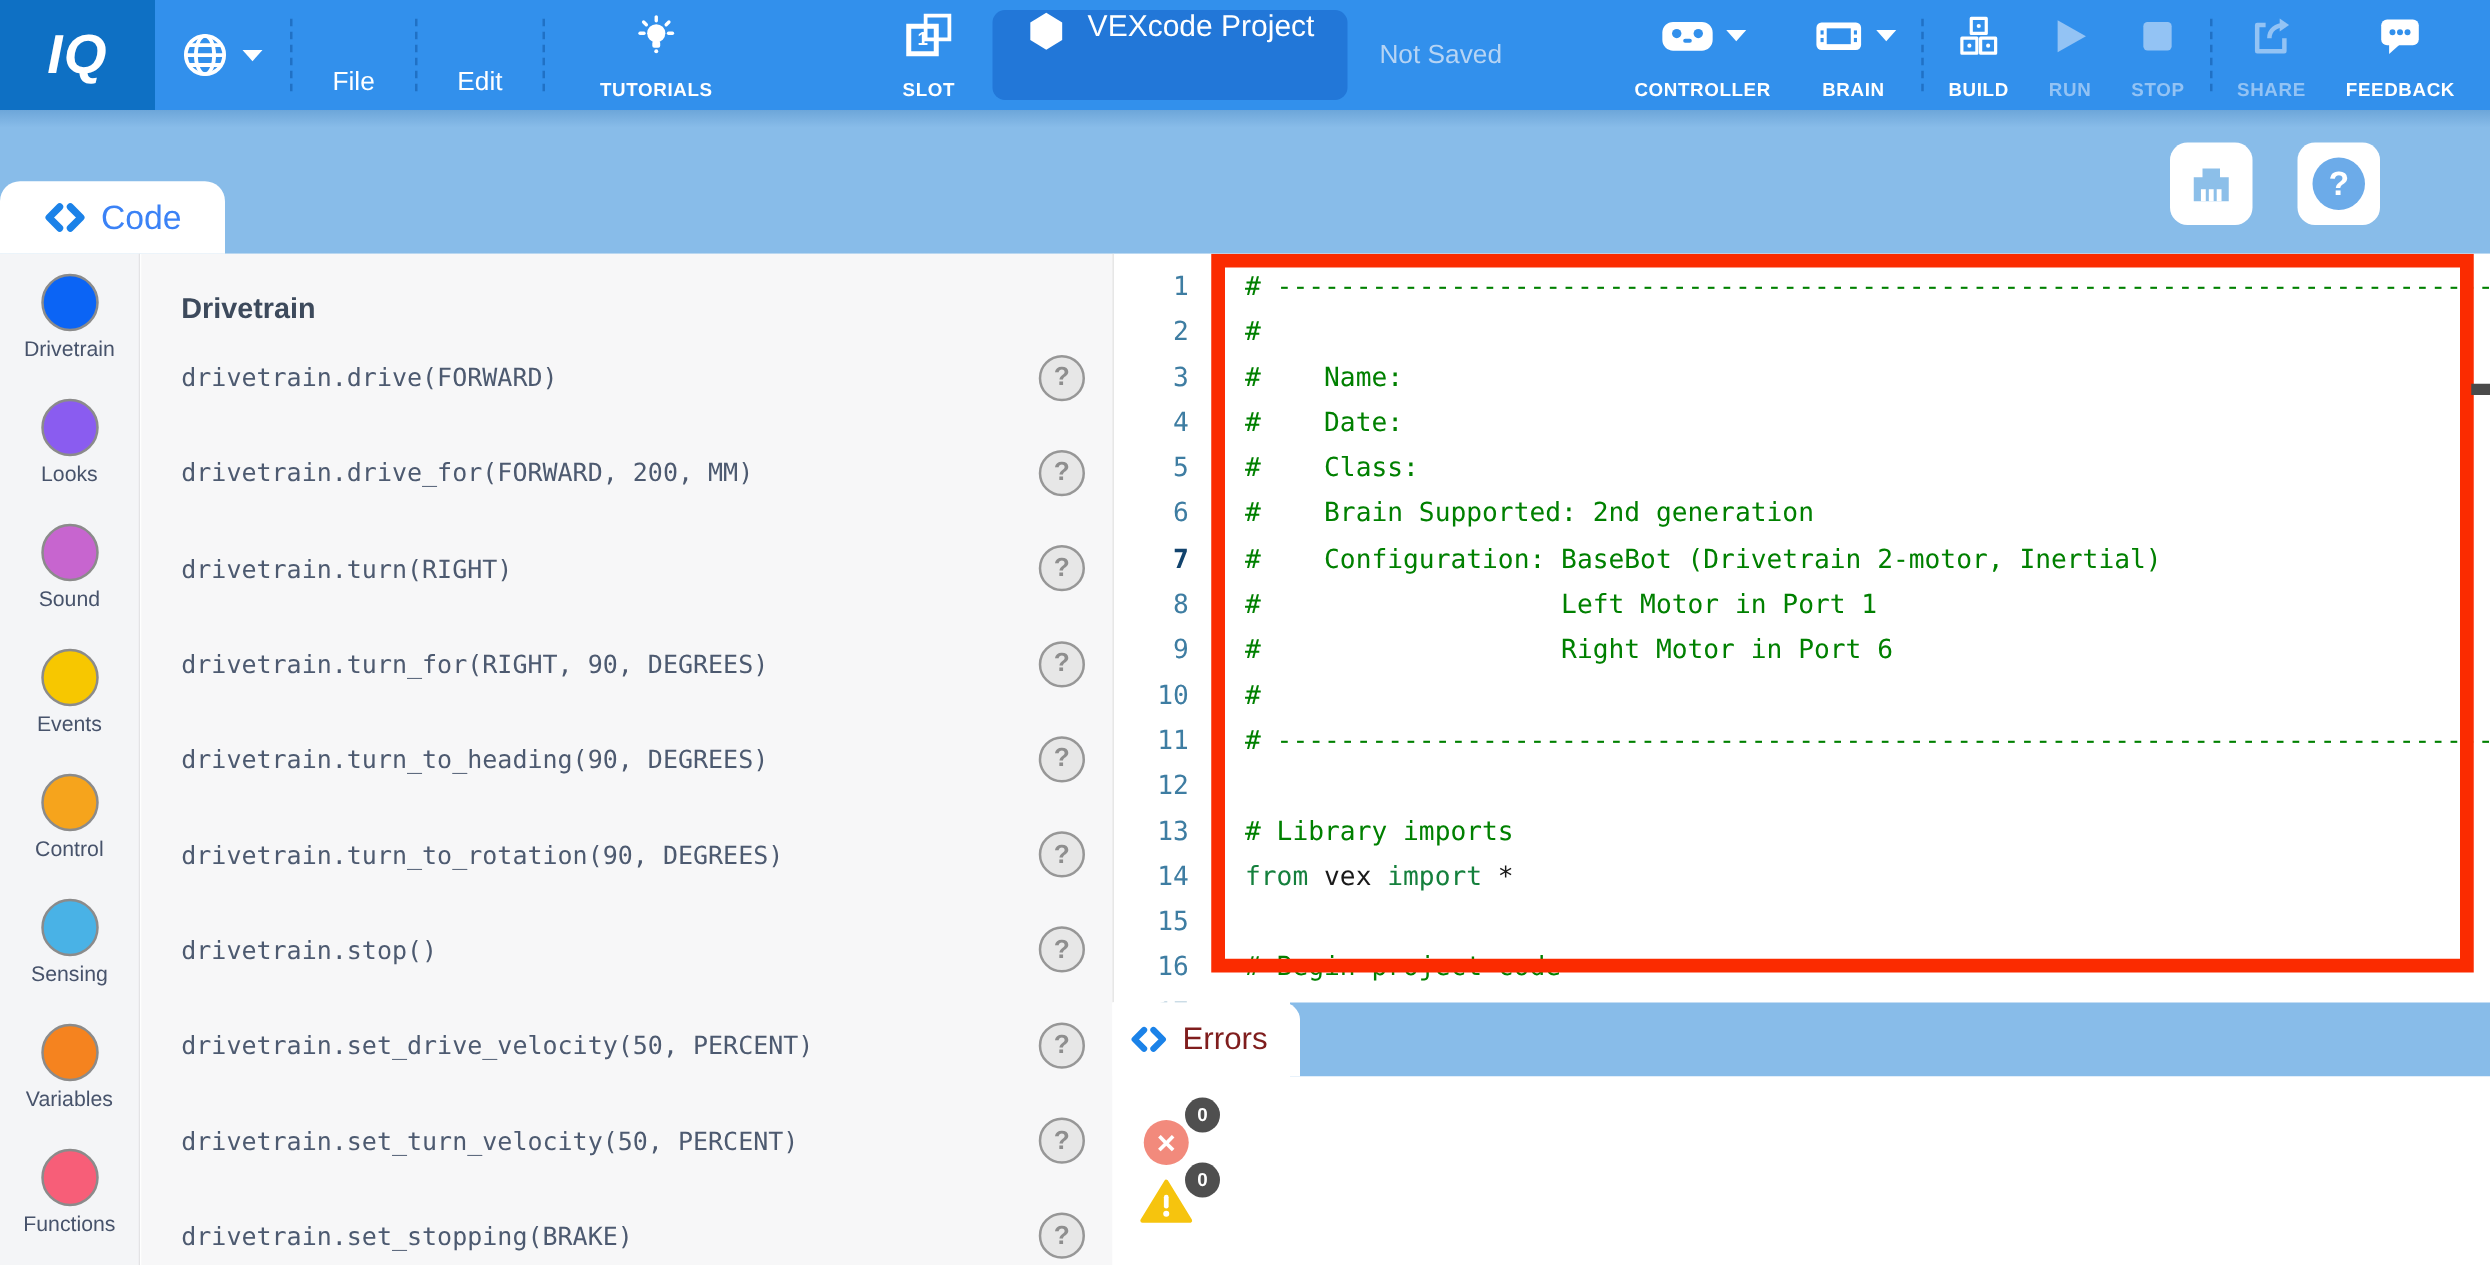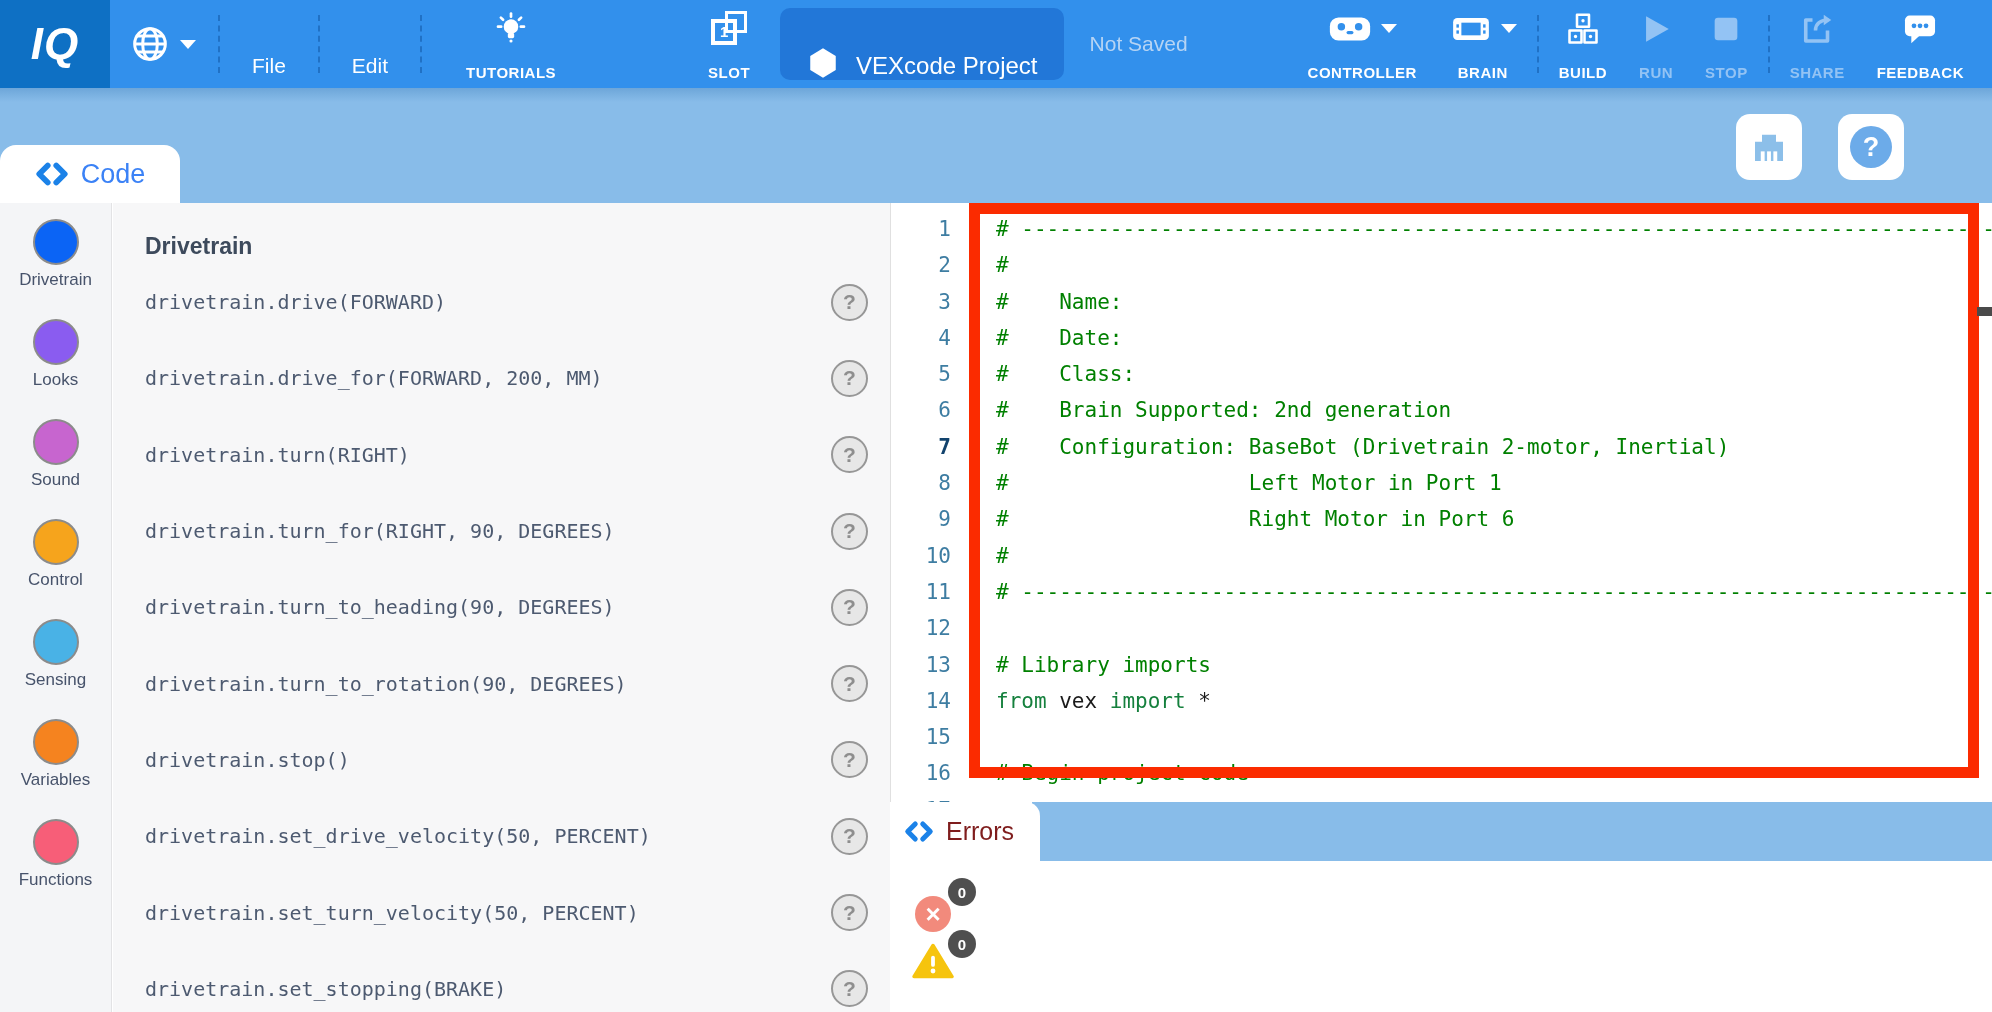--- a/index.html
+++ b/index.html
@@ -3,34 +3,34 @@
 <meta charset="utf-8">
 <style>
   * { margin:0; padding:0; box-sizing:border-box; }
   html,body { width:1992px; height:1012px; overflow:hidden; background:#fff;
               font-family:"Liberation Sans", sans-serif; }
   #app { position:relative; width:1992px; height:1012px; overflow:hidden; }
 
   
   .toolbar { position:absolute; left:0; top:0; width:100%; height:88px;
              background:#3290ec; display:flex; align-items:stretch; color:#fff; }
-  .logo { width:110px; background:#0e70c4; display:flex; align-items:center; justify-content:center;
+  .logo { width:124px; background:#0e70c4; display:flex; align-items:center; justify-content:center;
           font-size:44px; font-weight:900; font-style:italic; letter-spacing:1px; }
   .tb-sep { align-self:center; height:58px; border-left:2px dashed rgba(18,88,166,0.55); margin:0 4px; }
   .tb-item { display:flex; align-items:center; justify-content:center; cursor:pointer; color:#fff; }
   .tb-text { font-size:21px; padding:0 28px;margin-top:44px; }
   .stack { flex-direction:column; padding:0 16px; }
   .stack .iconrow { height:42px; display:flex; align-items:center; justify-content:center; gap:8px; }
   .tb-label { font-size:15px; font-weight:bold; letter-spacing:0.5px; margin-top:14px; }
   .caret { width:0; height:0; border-left:8px solid transparent; border-right:8px solid transparent;
            border-top:9px solid currentColor; }
   .disabled { color:#93c3f4; }
   .globe-grp { padding:0 18px 0 20px; gap:10px; }
   .project-pill { margin:8px 0 8px 14px; background:#2277d8; border-radius:10px; display:flex;
-                  align-items:flex-end; gap:16px; padding:0 26px; cursor:pointer; }
+                  align-items:flex-start; gap:16px; padding:0 26px; cursor:pointer; }
   .project-pill span { font-size:24px; }
   .save-status { display:flex; align-items:center; font-size:21px; color:#b6d4f4; margin-left:26px; }
   .spacer { flex:1; }
   .slot-icon { position:relative; width:36px; height:36px; }
   .slot-back { position:absolute; right:0; top:0; width:22px; height:22px; border:3px solid #fff; }
   .slot-front { position:absolute; left:0; bottom:2px; width:26px; height:26px; border:4px solid #fff;
                 display:flex; align-items:center; justify-content:center; font-size:15px; font-weight:800; }
 
   
   .subheader { position:absolute; left:0; top:88px; width:100%; height:115px;
@@ -280,20 +280,24 @@
   <div class="cat-item">
     <div class="cat-circle" style="background: rgb(138, 92, 240);"></div>
     <div class="cat-label">Looks</div>
   </div>
 
   <div class="cat-item">
     <div class="cat-circle" style="background: rgb(199, 101, 207);"></div>
     <div class="cat-label">Sound</div>
   </div>
 
+  <div class="cat-item">
+    <div class="cat-circle" style="background: rgb(247, 199, 0);"></div>
+    <div class="cat-label">Events</div>
+  </div>
 
   <div class="cat-item">
     <div class="cat-circle" style="background: rgb(246, 164, 28);"></div>
     <div class="cat-label">Control</div>
   </div>
 
   <div class="cat-item">
     <div class="cat-circle" style="background: rgb(73, 178, 230);"></div>
     <div class="cat-label">Sensing</div>
   </div>

